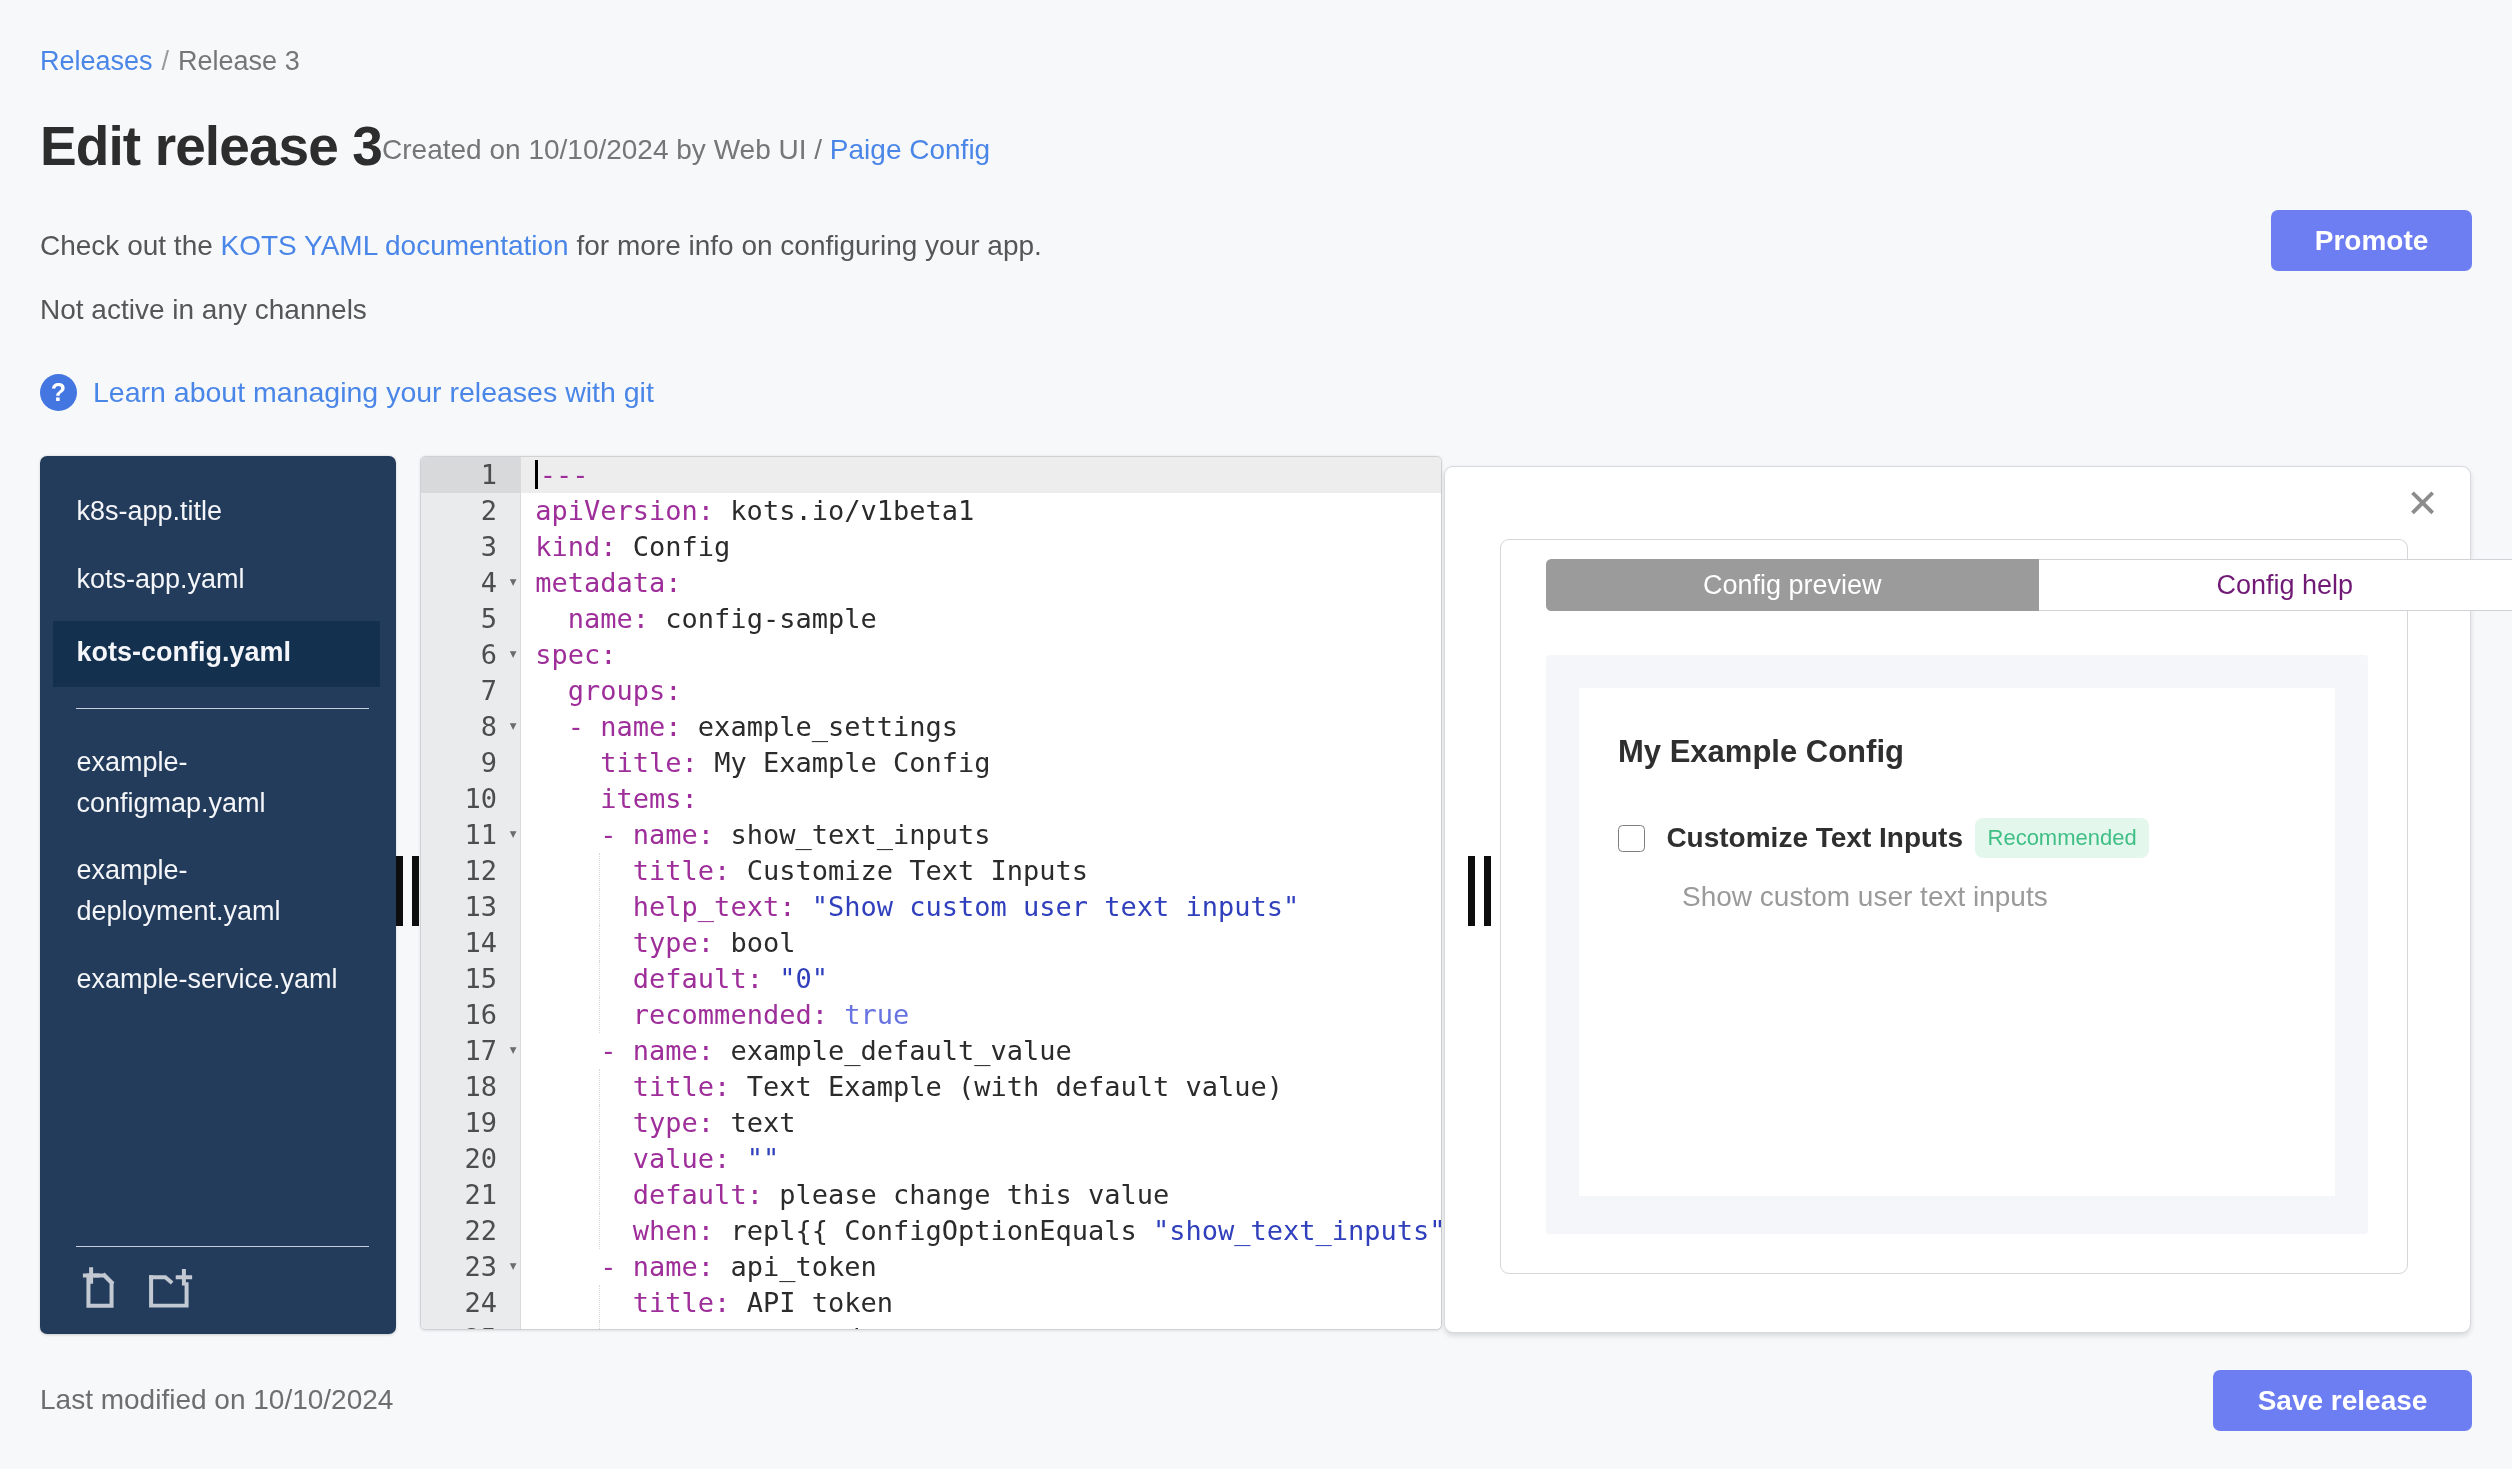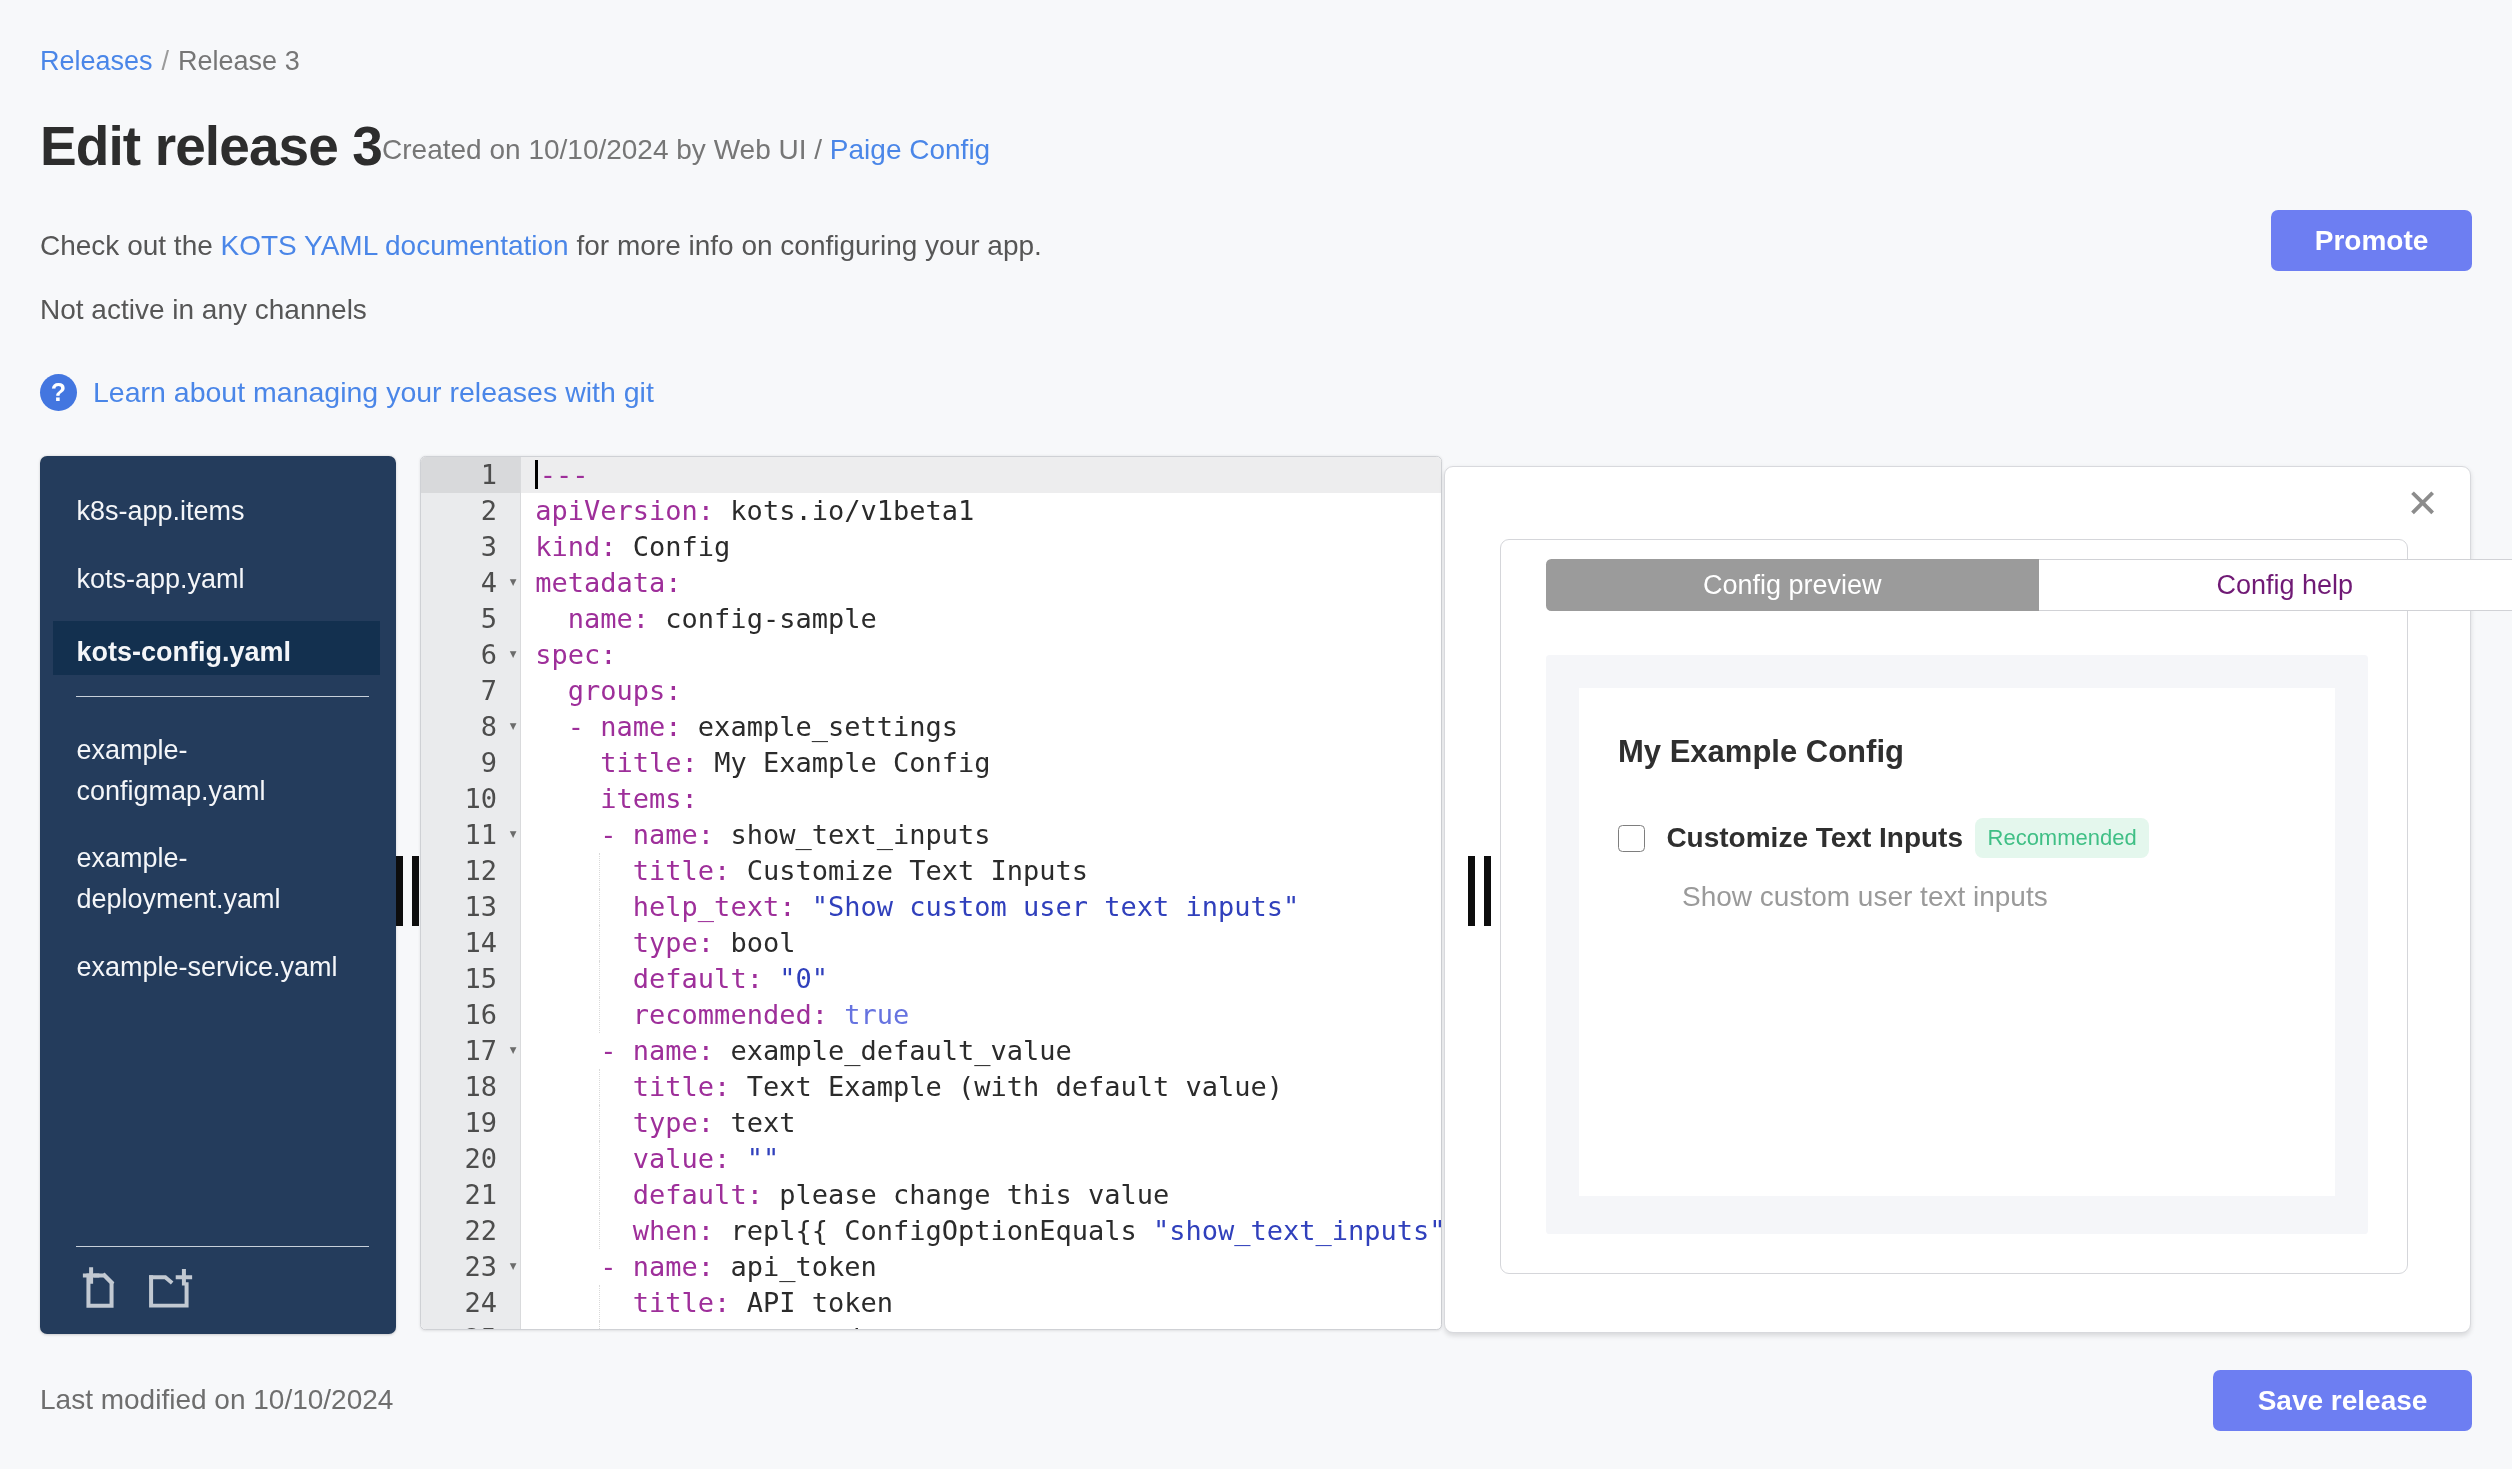--- a/index.html
+++ b/index.html
@@ -29,21 +29,21 @@
   .git-row{position:absolute;left:40px;top:374px;display:flex;align-items:center;gap:16px}
   .qicon{width:37px;height:37px;border-radius:50%;background:#4376e0;color:#fff;
     display:flex;align-items:center;justify-content:center;font-size:25px;font-weight:bold;flex:none}
   .git-row a{font-size:28.5px}
 
   
   .sidebar{position:absolute;left:40px;top:456px;width:356px;height:878px;box-sizing:border-box;
     background:var(--sidebar-navy,#243c5c);border-radius:7.1px;display:flex;flex-direction:column;
     padding:30px 16px 23px 13.4px;box-shadow:0 0.9px 2.7px rgba(0,0,0,.18)}
   .side-item{color:#f4f6f9;font-size:27px;line-height:41px;padding:5.3px 5.3px 5.3px 23px;margin-bottom:16px;cursor:pointer}
-  .side-item.selected{background:var(--sidebar-selected,#13304f);font-weight:bold;padding-top:10.7px;padding-bottom:2px;margin-bottom:0}
+  .side-item.selected{background:var(--sidebar-selected,#13304f);font-weight:bold;padding-top:10.7px;padding-bottom:14px;margin-bottom:0}
   .group-divider{border-top:0.9px solid #c7d0da;margin:21.4px 10.7px 27px 23px}
   .side-spacer{flex:1}
   .side-bottom .divider{border-top:0.9px solid #c7d0da;margin:0 10.7px 16px 23px}
   .side-actions{display:flex;gap:19.6px;padding-left:23px}
   .icon-btn{background:none;border:none;padding:0;cursor:pointer;line-height:0}
   .icon-btn svg{stroke:#c2c9d2;fill:none;stroke-width:4.5;stroke-linecap:square}
 
   
   .handle{position:absolute;display:flex;gap:9px;cursor:col-resize}
   .handle i{display:block;width:7.1px;height:70px;background:#0d0d0d}
@@ -116,21 +116,21 @@
 <div class="channels">Not active in any channels</div>
 
 <div class="git-row">
   <span class="qicon">?</span>
   <a>Learn about managing your releases with git</a>
 </div>
 
 <aside class="sidebar">
   <div id="fileGroups">
       <div class="side-item">
-        <div>k8s-app.items</div>
+        <div>k8s-app.title</div>
       </div>
       <div class="side-item">
         <div>kots-app.yaml</div>
       </div>
       <div class="side-item selected">
         <div>kots-config.yaml</div>
       </div>
       <div class="group-divider"></div>
       <div class="side-item">
         <div>example-</div>

